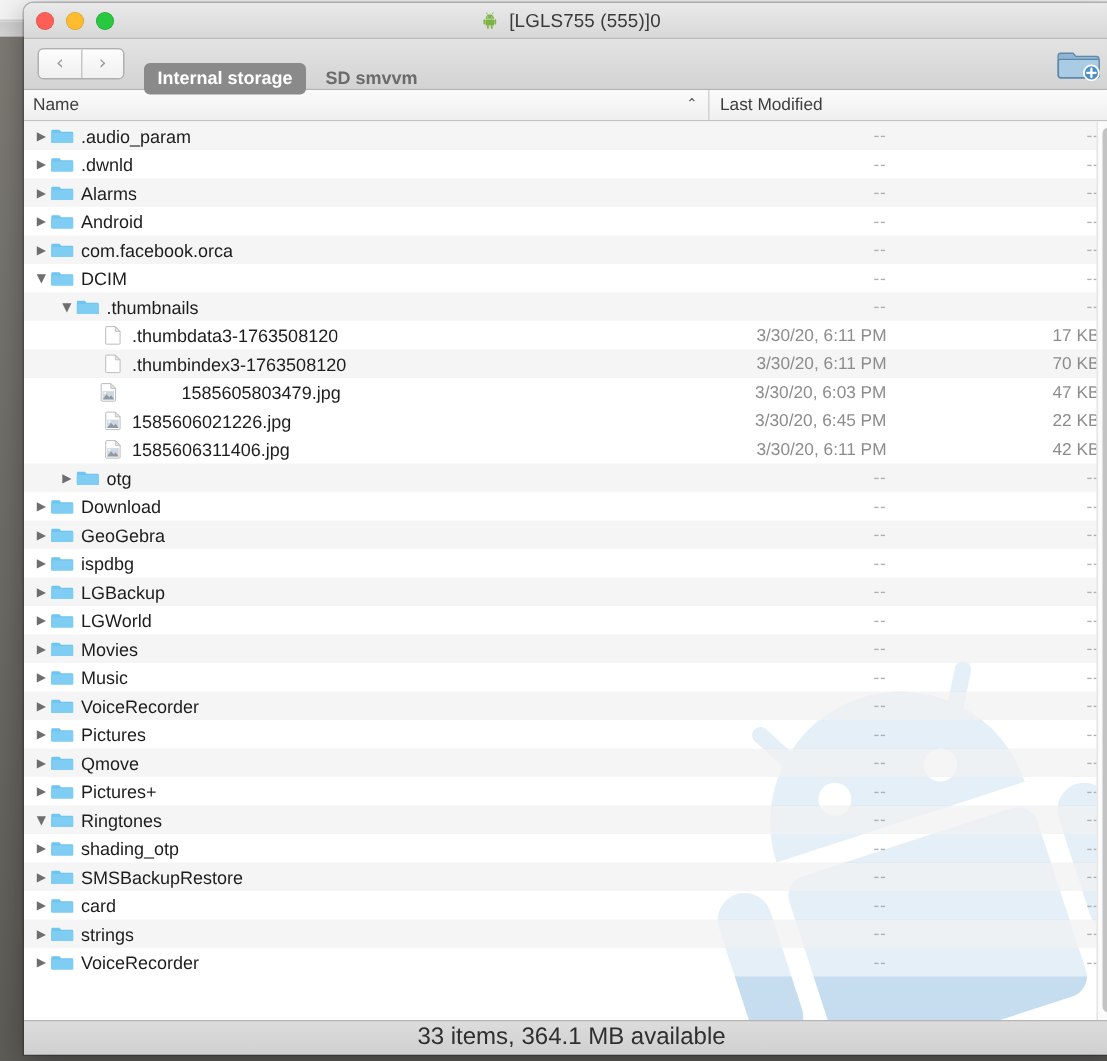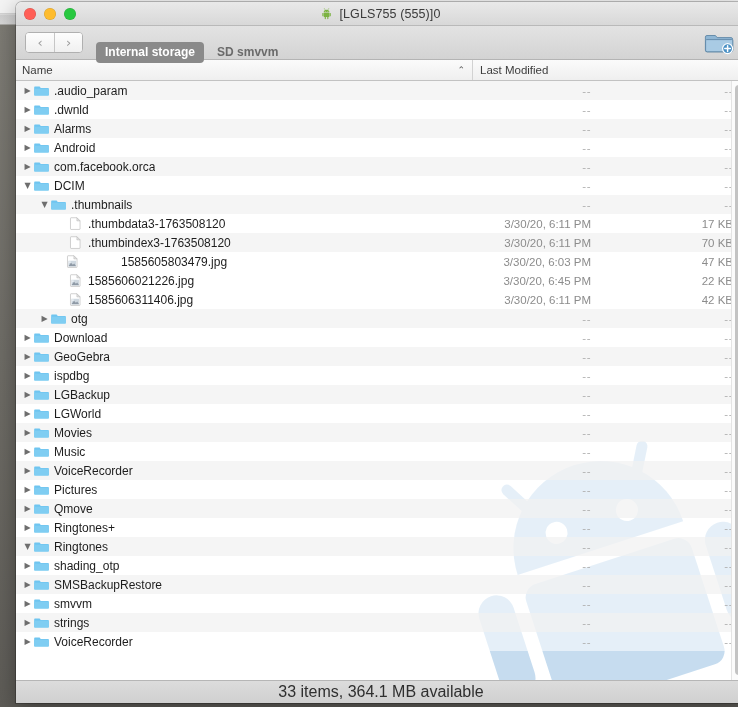--- a/index.html
+++ b/index.html
@@ -610,21 +610,21 @@
           <div class="cell-date dim">--</div>
           <div class="cell-size dim">--</div>
         </div>
         <div class="row even">
           <div class="cell-name" style="padding-left: 5px;">
             <span class="twisty">▶</span>
             <svg viewBox="0 0 16 13" class="ficon">
               <path d="M1 2.2h5l1.2 1.5H15a0.8 0.8 0 0 1 0.8 0.8v6.4a0.8 0.8 0 0 1-0.8 0.8H1a0.8 0.8 0 0 1-0.8-0.8V3a0.8 0.8 0 0 1 0.8-0.8z" fill="#6fc5f0"></path>
               <path d="M0.5 4.6h15a0.5 0.5 0 0 1 0.5 0.5v5.8a0.8 0.8 0 0 1-0.8 0.8H0.8a0.8 0.8 0 0 1-0.8-0.8V5.1a0.5 0.5 0 0 1 0.5-0.5z" fill="#7fcdf2"></path>
             </svg>
-            <span class="fname">Ringtones+</span>
+            <span class="fname">Pictures+</span>
           </div>
           <div class="cell-date dim">--</div>
           <div class="cell-size dim">--</div>
         </div>
         <div class="row odd">
           <div class="cell-name" style="padding-left: 5px;">
             <span class="twisty">▼</span>
             <svg viewBox="0 0 16 13" class="ficon">
               <path d="M1 2.2h5l1.2 1.5H15a0.8 0.8 0 0 1 0.8 0.8v6.4a0.8 0.8 0 0 1-0.8 0.8H1a0.8 0.8 0 0 1-0.8-0.8V3a0.8 0.8 0 0 1 0.8-0.8z" fill="#6fc5f0"></path>
               <path d="M0.5 4.6h15a0.5 0.5 0 0 1 0.5 0.5v5.8a0.8 0.8 0 0 1-0.8 0.8H0.8a0.8 0.8 0 0 1-0.8-0.8V5.1a0.5 0.5 0 0 1 0.5-0.5z" fill="#7fcdf2"></path>
@@ -658,21 +658,21 @@
           <div class="cell-date dim">--</div>
           <div class="cell-size dim">--</div>
         </div>
         <div class="row even">
           <div class="cell-name" style="padding-left: 5px;">
             <span class="twisty">▶</span>
             <svg viewBox="0 0 16 13" class="ficon">
               <path d="M1 2.2h5l1.2 1.5H15a0.8 0.8 0 0 1 0.8 0.8v6.4a0.8 0.8 0 0 1-0.8 0.8H1a0.8 0.8 0 0 1-0.8-0.8V3a0.8 0.8 0 0 1 0.8-0.8z" fill="#6fc5f0"></path>
               <path d="M0.5 4.6h15a0.5 0.5 0 0 1 0.5 0.5v5.8a0.8 0.8 0 0 1-0.8 0.8H0.8a0.8 0.8 0 0 1-0.8-0.8V5.1a0.5 0.5 0 0 1 0.5-0.5z" fill="#7fcdf2"></path>
             </svg>
-            <span class="fname">smvvm</span>
+            <span class="fname">card</span>
           </div>
           <div class="cell-date dim">--</div>
           <div class="cell-size dim">--</div>
         </div>
         <div class="row odd">
           <div class="cell-name" style="padding-left: 5px;">
             <span class="twisty">▶</span>
             <svg viewBox="0 0 16 13" class="ficon">
               <path d="M1 2.2h5l1.2 1.5H15a0.8 0.8 0 0 1 0.8 0.8v6.4a0.8 0.8 0 0 1-0.8 0.8H1a0.8 0.8 0 0 1-0.8-0.8V3a0.8 0.8 0 0 1 0.8-0.8z" fill="#6fc5f0"></path>
               <path d="M0.5 4.6h15a0.5 0.5 0 0 1 0.5 0.5v5.8a0.8 0.8 0 0 1-0.8 0.8H0.8a0.8 0.8 0 0 1-0.8-0.8V5.1a0.5 0.5 0 0 1 0.5-0.5z" fill="#7fcdf2"></path>

